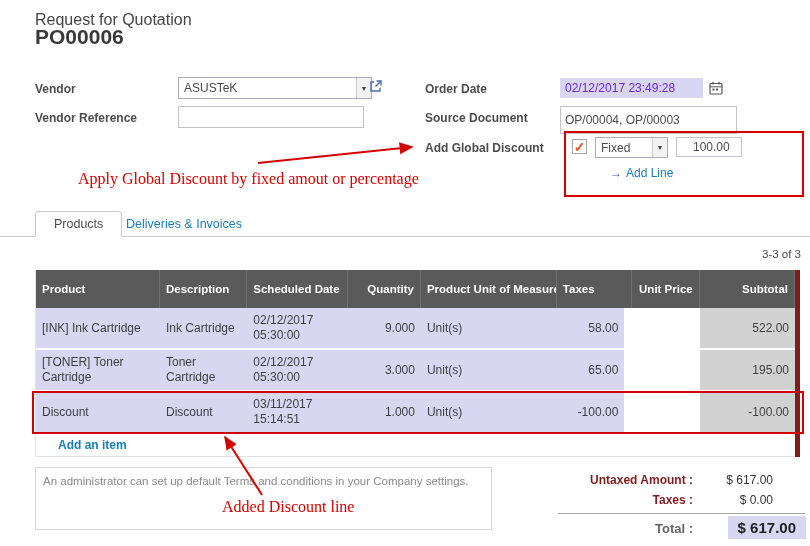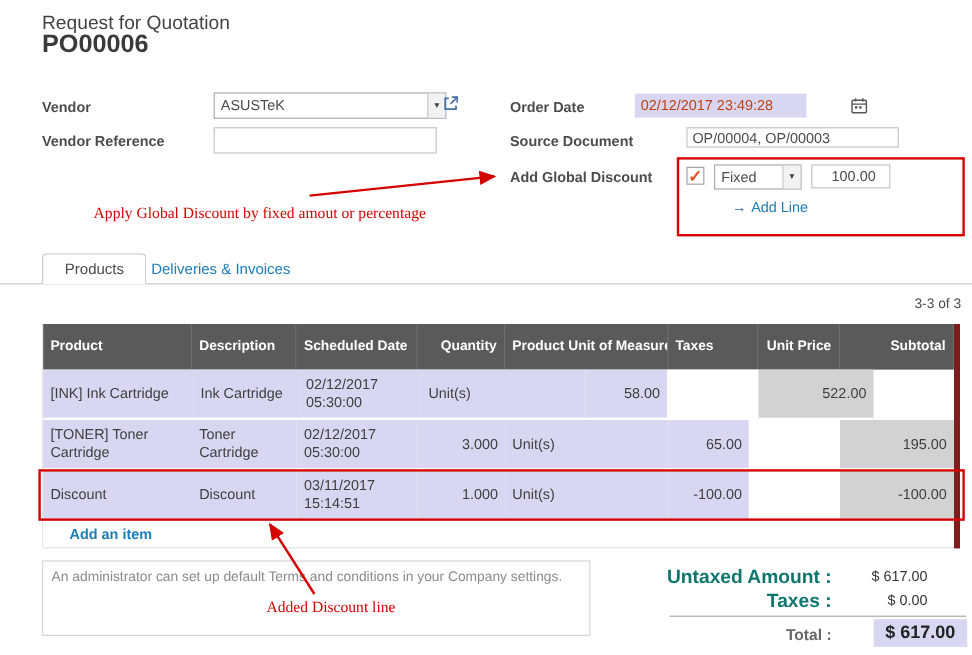--- a/index.html
+++ b/index.html
@@ -11,34 +11,34 @@
   .page-title{position:absolute;left:35px;top:25px;font-size:21px;font-weight:bold;color:#3a3a3a}
 
   .lbl{position:absolute;font-weight:bold;color:#4c4c4c;font-size:12px}
 
   .fake-select{position:absolute;display:flex;align-items:center;background:#fff;border:1px solid #ababb8;height:22px;cursor:pointer}
   .fake-select .val{flex:1;padding:0 5px;overflow:hidden;white-space:nowrap;font-size:12px;color:#4c4c4c}
   .fake-select .caret{width:15px;align-self:stretch;display:flex;align-items:center;justify-content:center;font-size:7px;color:#444;border-left:1px solid #c9c9c9;background:#f2f2f2}
 
   .text-input{position:absolute;border:1px solid #c3c3cd;padding:0 4px;font:12px "Liberation Sans",sans-serif;color:#4c4c4c;background:#fff}
 
-  .date-value{position:absolute;left:529px;top:78px;width:143px;height:20px;line-height:20px;padding:0 5px;background:var(--highlight,#d9d6f2);color:#c2410c;cursor:pointer}
+  .date-value{position:absolute;left:560px;top:78px;width:143px;height:20px;line-height:20px;padding:0 5px;background:var(--highlight,#d9d6f2);color:#6d28d9;cursor:pointer}
   .icon-btn{position:absolute;cursor:pointer;line-height:0}
 
   .checkbox{position:absolute;left:572px;top:139px;width:15px;height:15px;border:1px solid #a5a5a5;background:#fff;display:flex;align-items:center;justify-content:center;cursor:pointer}
   .checkmark{color:var(--check_orange,#e8501f);font-weight:bold;font-size:14px;line-height:14px}
 
   .add-line{position:absolute;left:610px;top:166px;color:var(--accent,#1a7db5);cursor:pointer;font-size:12px}
   .add-line .arrow{color:#2f5bb7;font-weight:bold;margin-right:4px}
 
   .redbox{position:absolute;border:2px solid var(--annotation_red,#d40000);z-index:25;pointer-events:none}
   .redbox-global{left:564px;top:131px;width:240px;height:66px}
   .redbox-line{left:32px;top:391px;width:772px;height:43px}
 
-  .annotation{position:absolute;font-family:"Liberation Serif",serif;color:var(--annotation_red,#d40000);font-size:13px;z-index:26}
+  .annotation{position:absolute;font-family:"Liberation Serif",serif;color:var(--annotation_red,#d40000);font-size:16px;z-index:26}
   .anno-1{left:78px;top:170px}
   .anno-2{left:222px;top:498px}
   .overlay{position:absolute;left:0;top:0;pointer-events:none;z-index:30}
 
   .tabbar{position:absolute;left:0;top:211px;width:810px;height:26px;border-bottom:1px solid #cacaca;background:#fff}
   .tab{position:absolute;left:35px;top:0;height:26px;line-height:25px;padding:0 18px;background:#fff;border:1px solid #cacaca;border-bottom:1px solid #fff;border-radius:4px 4px 0 0;color:#4c4c4c;font-size:12.5px;cursor:pointer}
   .tab-link{position:absolute;left:126px;top:0;line-height:26px;color:var(--accent,#1a7db5);font-size:12.5px;cursor:pointer}
 
   .pager{position:absolute;right:9px;top:248px;font-size:11.5px;color:#4c4c4c}
 
@@ -54,21 +54,21 @@
   .c6{width:76px}
   .c7{width:96px;justify-content:flex-end;text-align:right}
   .row .cell{background:var(--highlight,#d9d6f2);border-bottom:2px solid #fff;color:#3f3f3f}
   .row .c6{background:#fff}
   .row .c7{background:var(--subtotal_cell_bg,#d2d2d2)}
   .addrow{display:flex;height:23px;align-items:center;border-bottom:1px solid #e2e2e2;background:#fff}
   .add-item{margin-left:22px;color:var(--accent,#1a7db5);font-weight:bold;cursor:pointer}
 
   .notes-box{position:absolute;left:35px;top:467px;width:457px;height:63px;border:1px solid #d6d6d6;padding:5px 7px;color:#8a8a8a;font-size:11.5px;line-height:1.4;cursor:text;background:#fff}
 
-  .tot-label{position:absolute;font-weight:bold;color:#0f766e;font-size:16px}
+  .tot-label{position:absolute;font-weight:bold;color:#7f1d1d;font-size:12px}
   .tot-value{position:absolute;color:#333;font-size:12px}
   .tot-divider{position:absolute;left:558px;top:513px;width:247px;border-top:1px solid #a8a8a8}
   .total-label{position:absolute;right:117px;top:521px;font-size:13px;color:#666;font-weight:bold}
   .total-chip{position:absolute;right:4px;top:516px;background:var(--highlight,#d9d6f2);padding:3px 10px;font-size:15px;font-weight:bold;color:#222}
 </style>
 </head>
 <body>
 
 <div class="page">
 
@@ -98,21 +98,21 @@
         <rect x="1" y="2.5" width="12" height="10.5" rx="1" fill="none" stroke="#555" stroke-width="1.2"></rect>
         <line x1="4" y1="0.8" x2="4" y2="3.5" stroke="#555" stroke-width="1.2"></line>
         <line x1="10" y1="0.8" x2="10" y2="3.5" stroke="#555" stroke-width="1.2"></line>
         <line x1="1" y1="5.8" x2="13" y2="5.8" stroke="#555" stroke-width="1"></line>
         <rect x="3.5" y="7.5" width="2" height="2" fill="#555"></rect>
         <rect x="7" y="7.5" width="2" height="2" fill="#555"></rect>
       </svg>
   </span>
 
   <div class="lbl" style="left:425px;top:111px">Source Document</div>
-  <input class="text-input" style="left: 560px; top: 106px; width: 177px; height: 17px; margin-left: 12px;" value="OP/00004, OP/00003">
+  <input class="text-input" style="left: 560px; top: 106px; width: 177px; height: 28px;" value="OP/00004, OP/00003">
 
   <div class="lbl" style="left:425px;top:141px">Add Global Discount</div>
   <div class="checkbox">
     <span class="checkmark">✓</span>
   </div>
   <div class="fake-select" style="left:595px;top:137px;width:73px;height:21px">
     <span class="val">Fixed</span>
     <span class="caret">▼</span>
   </div>
   <input class="text-input" style="left: 676px; top: 137px; width: 66px; height: 20px; padding-left: 16px;" value="100.00">
@@ -142,20 +142,21 @@
       <div class="cell c4">Product Unit of Measure</div>
       <div class="cell c6">Taxes</div>
       <div class="cell c5">Unit Price</div>
       <div class="cell c7">Subtotal</div>
     </div>
 
     <div class="row">
       <div class="cell c0">[INK] Ink Cartridge</div>
       <div class="cell c1">Ink Cartridge</div>
       <div class="cell c2">02/12/2017 05:30:00</div>
+      <div class="cell c3">9.000</div>
       <div class="cell c4">Unit(s)</div>
       <div class="cell c5">58.00</div>
       <div class="cell c6"></div>
       <div class="cell c7">522.00</div>
     </div>
 
     <div class="row">
       <div class="cell c0">[TONER] Toner Cartridge</div>
       <div class="cell c1">Toner Cartridge</div>
       <div class="cell c2">02/12/2017 05:30:00</div>

